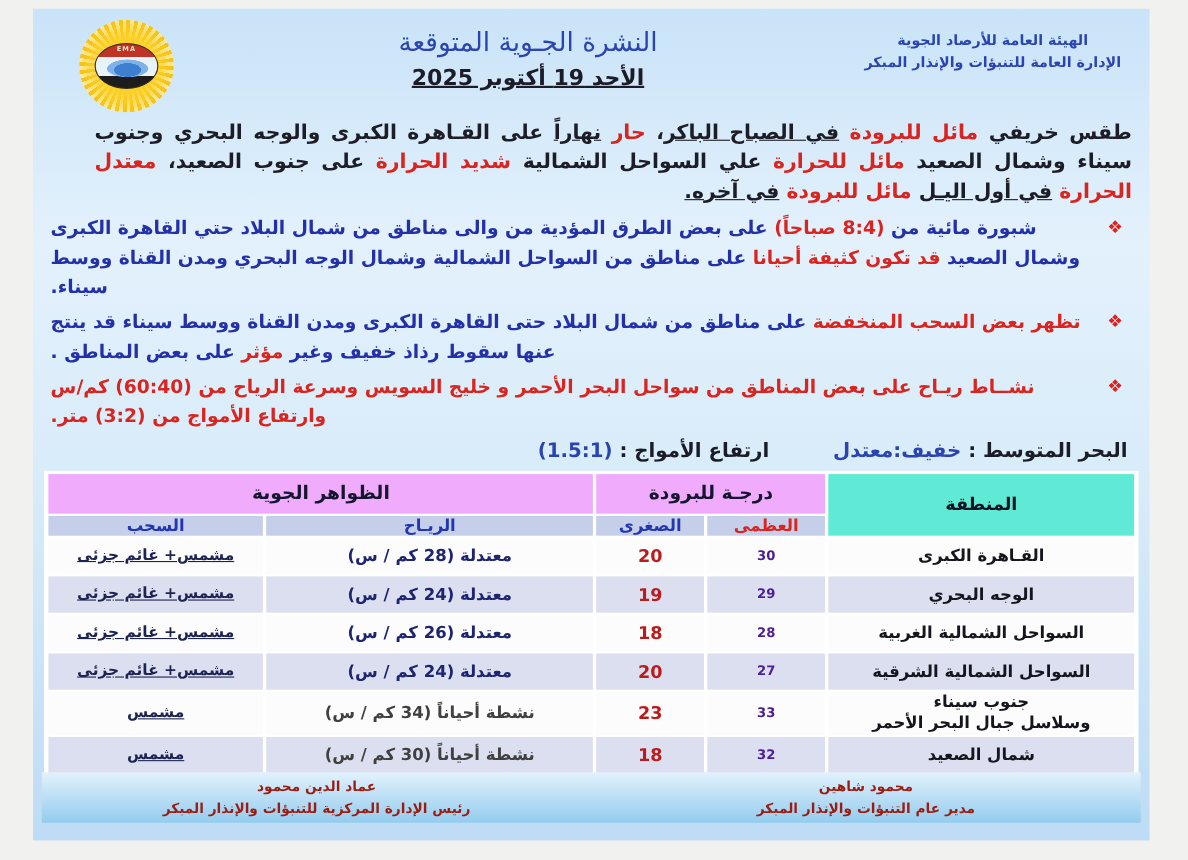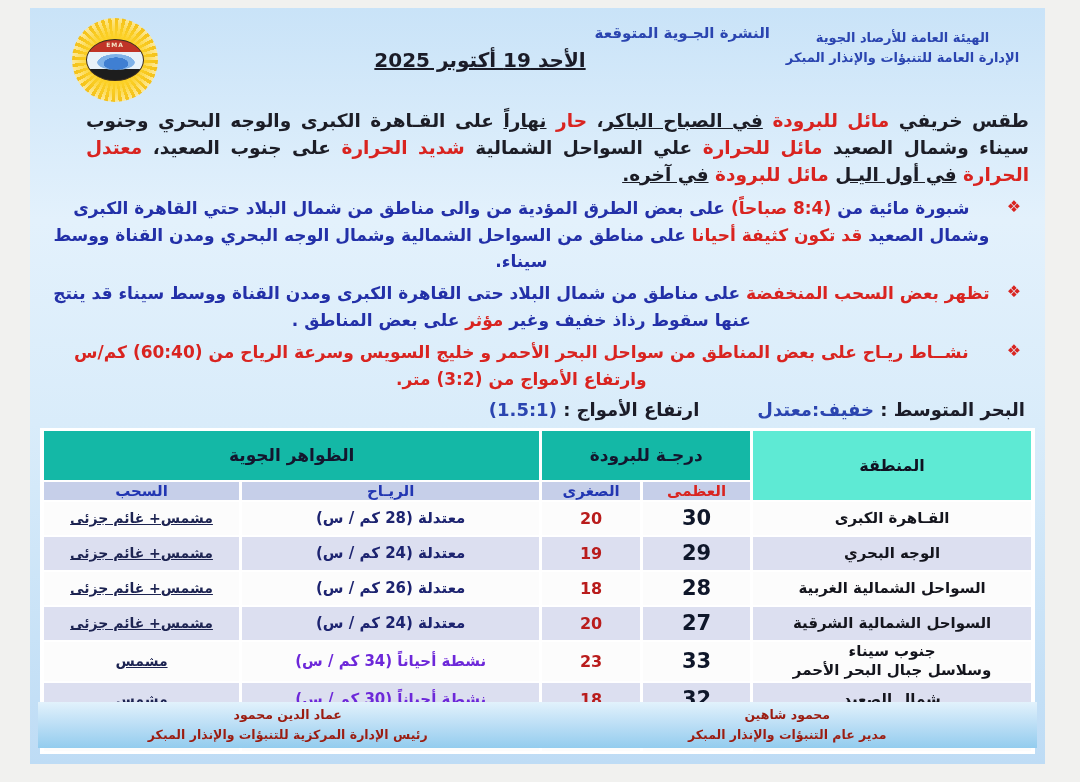--- a/index.html
+++ b/index.html
@@ -13,21 +13,21 @@
   }
   .card {
     position:absolute; left:30px; top:8px; width:1015px; height:756px;
     background:linear-gradient(180deg,#c9e3f8 0%,#e3f1fc 28%,#d9ecfa 55%,#bedcf5 100%);
     padding:8px 10px 0 10px;
   }
   
   .header { display:flex; align-items:flex-start; margin-bottom:4px; }
   .org { width:265px; text-align:center; color:#2b45b0; font-weight:bold; font-size:13px; line-height:1.55; padding-top:12px;}
   .titles { flex:1; text-align:center; padding-top:8px; }
-  .title1 { color:#2b45b0; font-weight:bold; font-size:15px; letter-spacing:0;text-align:right; }
+  .title1 { color:#2b45b0; font-weight:normal; font-size:24px; letter-spacing:0; }
   .title2 { color:#1b1c28; font-weight:bold; font-size:20px; text-decoration:underline; margin-top:6px; display:inline-block;}
   .logo-wrap { width:150px; display:flex; justify-content:center; padding-top:2px;}
   .logo { position:relative; width:86px; height:84px; }
   .sun {
     position:absolute; inset:0; border-radius:50%;
     background:
       radial-gradient(circle at 50% 50%, rgba(252,209,38,1) 0 38%, rgba(252,209,38,0.55) 55%, rgba(252,209,38,0) 72%),
       repeating-conic-gradient(#f4c11a 0deg 5deg, #fdeaa0 5deg 10deg);
   }
   .emblem {
@@ -41,44 +41,44 @@
     background:radial-gradient(ellipse at 50% 60%, #3f7fd2 0 45%, #7fb2e8 46% 70%, rgba(255,255,255,0) 72%); }
   
   .intro { padding:2px 6px 4px 6px; font-size:18.5px; font-weight:bold; line-height:1.45; text-align:justify; color:#1c1d26;margin-left:40px;}
   .seg-dark { color:#1c1d26; }
   .seg-red { color:#d92420; }
   .seg-blue { color:#2330a8; }
   .seg-u { text-decoration:underline; }
   
   .bullet { display:flex; align-items:flex-start; padding:3px 14px 3px 6px; }
   .bullet-mark { color:#d92420; font-size:16px; font-weight:bold; margin-left:10px; line-height:1.5; }
-  .bullet-text { flex:1; font-size:17px; font-weight:bold; line-height:1.55; text-align:center; color:#2330a8; }
+  .bullet-text { flex:1; font-size:17px; font-weight:bold; line-height:1.55; text-align:left; color:#2330a8; }
   
   .sea-line { display:flex; gap:58px; padding:4px 10px 6px 0; font-size:18px; font-weight:bold; color:#1b1c28; }
   .sea-pair { white-space:nowrap; }
   .sea-value { color:#2b45b0; }
   
   .table-wrap { background:#ffffff; padding:1px; margin:2px 0 0 0; }
   table { width:100%; border-collapse:separate; border-spacing:3px 2px; background:#fff; table-layout:fixed; }
   th, td { text-align:center; vertical-align:middle; font-weight:bold; }
   col.c-region { width:28.5%; } col.c-max { width:11%; } col.c-min { width:10%; }
   col.c-winds { width:30.5%; } col.c-clouds { width:20%; }
-  .hdr-main { background:#14b8a6; color:#14162e; font-size:17px; height:49px; }
+  .hdr-main { background:#f0abfc; color:#14162e; font-size:17px; height:36px; }
   .hdr-region { background:#5eead4; color:#101222; font-size:16px; }
   .hdr-sub { background:#c6cfe9; font-size:15px; height:16px; }
   .hdr-sub.blue { color:#2236b2; }
   .hdr-sub.red { color:#d92420; }
   tbody td { height:33px; font-size:15px; }
   .row-plain td { background:#fcfcfc; }
   .row-alt td { background:#dcdff0; }
   .cell-region { color:#14151d; white-space:pre-line; line-height:1.3; }
-  .cell-max { color:#0f172a; font-size:21px; }
+  .cell-max { color:#4c1d95; font-size:12px; }
   .cell-min { color:#b91c1c; font-size:16px; }
   .cell-winds { color:#1d2470; }
-  .cell-winds.red { color:#6d28d9; }
+  .cell-winds.red { color:#404040; }
   .cell-clouds { color:#1d2452; font-size:14px;text-decoration:underline; }
   
   .footer {
     position:absolute; left:8px; right:8px; bottom:16px; height:46px;
     background:linear-gradient(180deg,#e2f2fc 0%,#bfe0f6 45%,#93ccee 100%);
     display:flex; align-items:center;
   }
   .sig { flex:1; text-align:center; color:#9b1c10; font-weight:bold; font-size:12.5px; line-height:1.6; }
 </style>
 </head>

